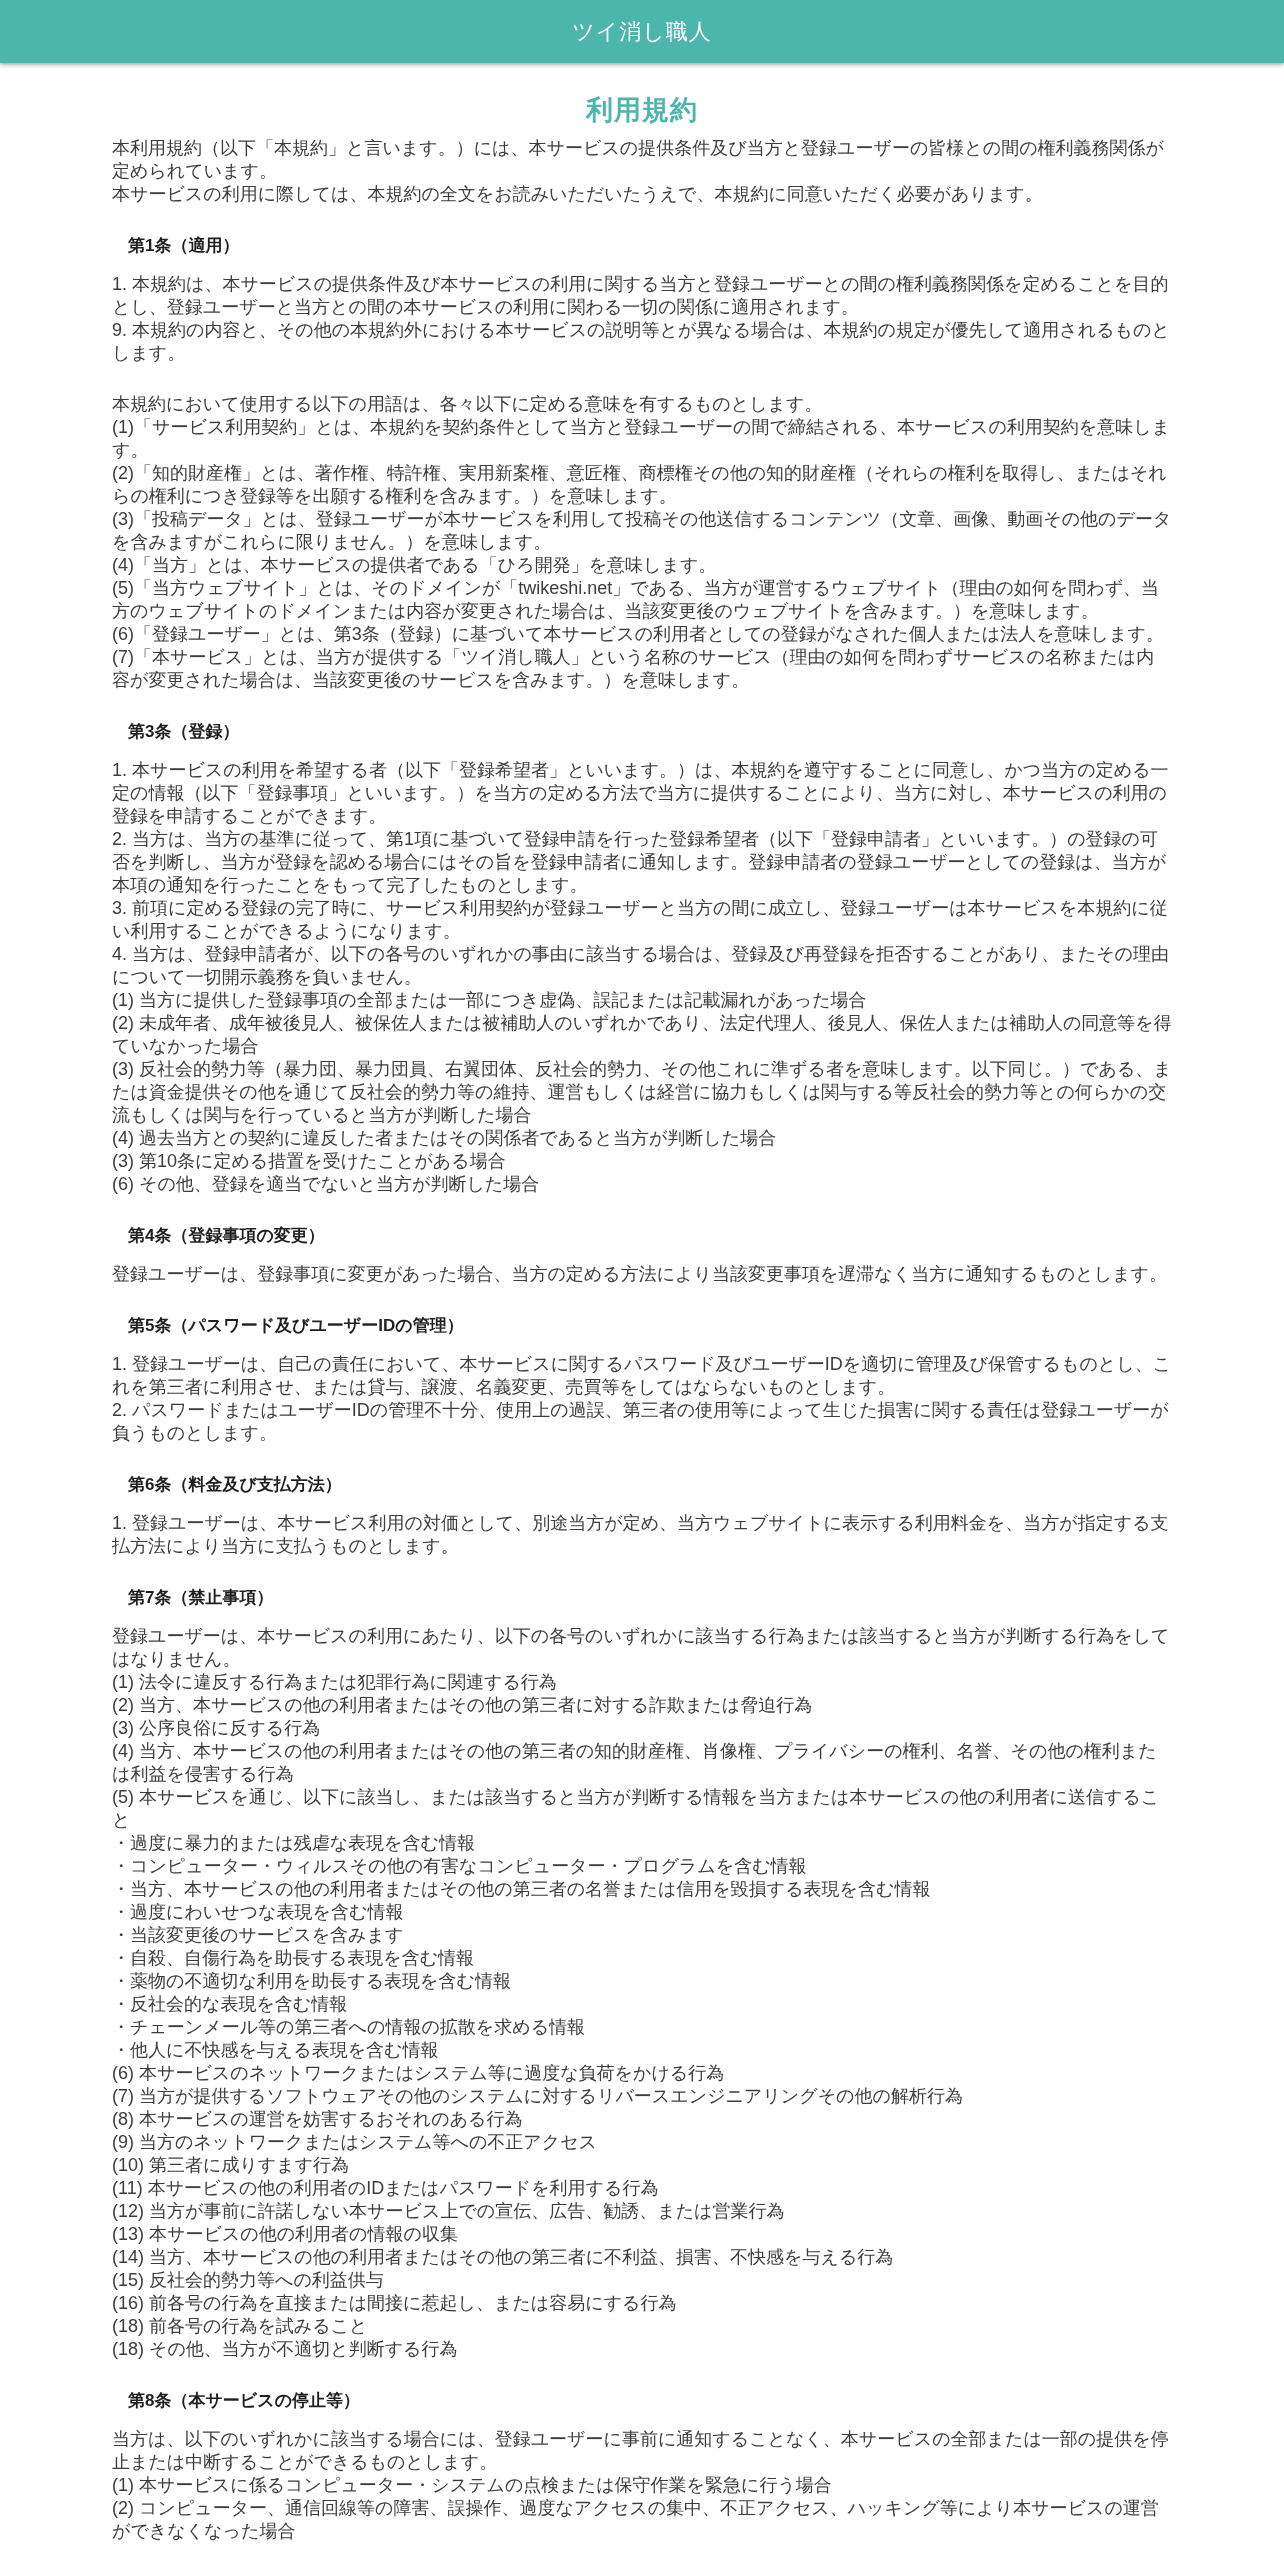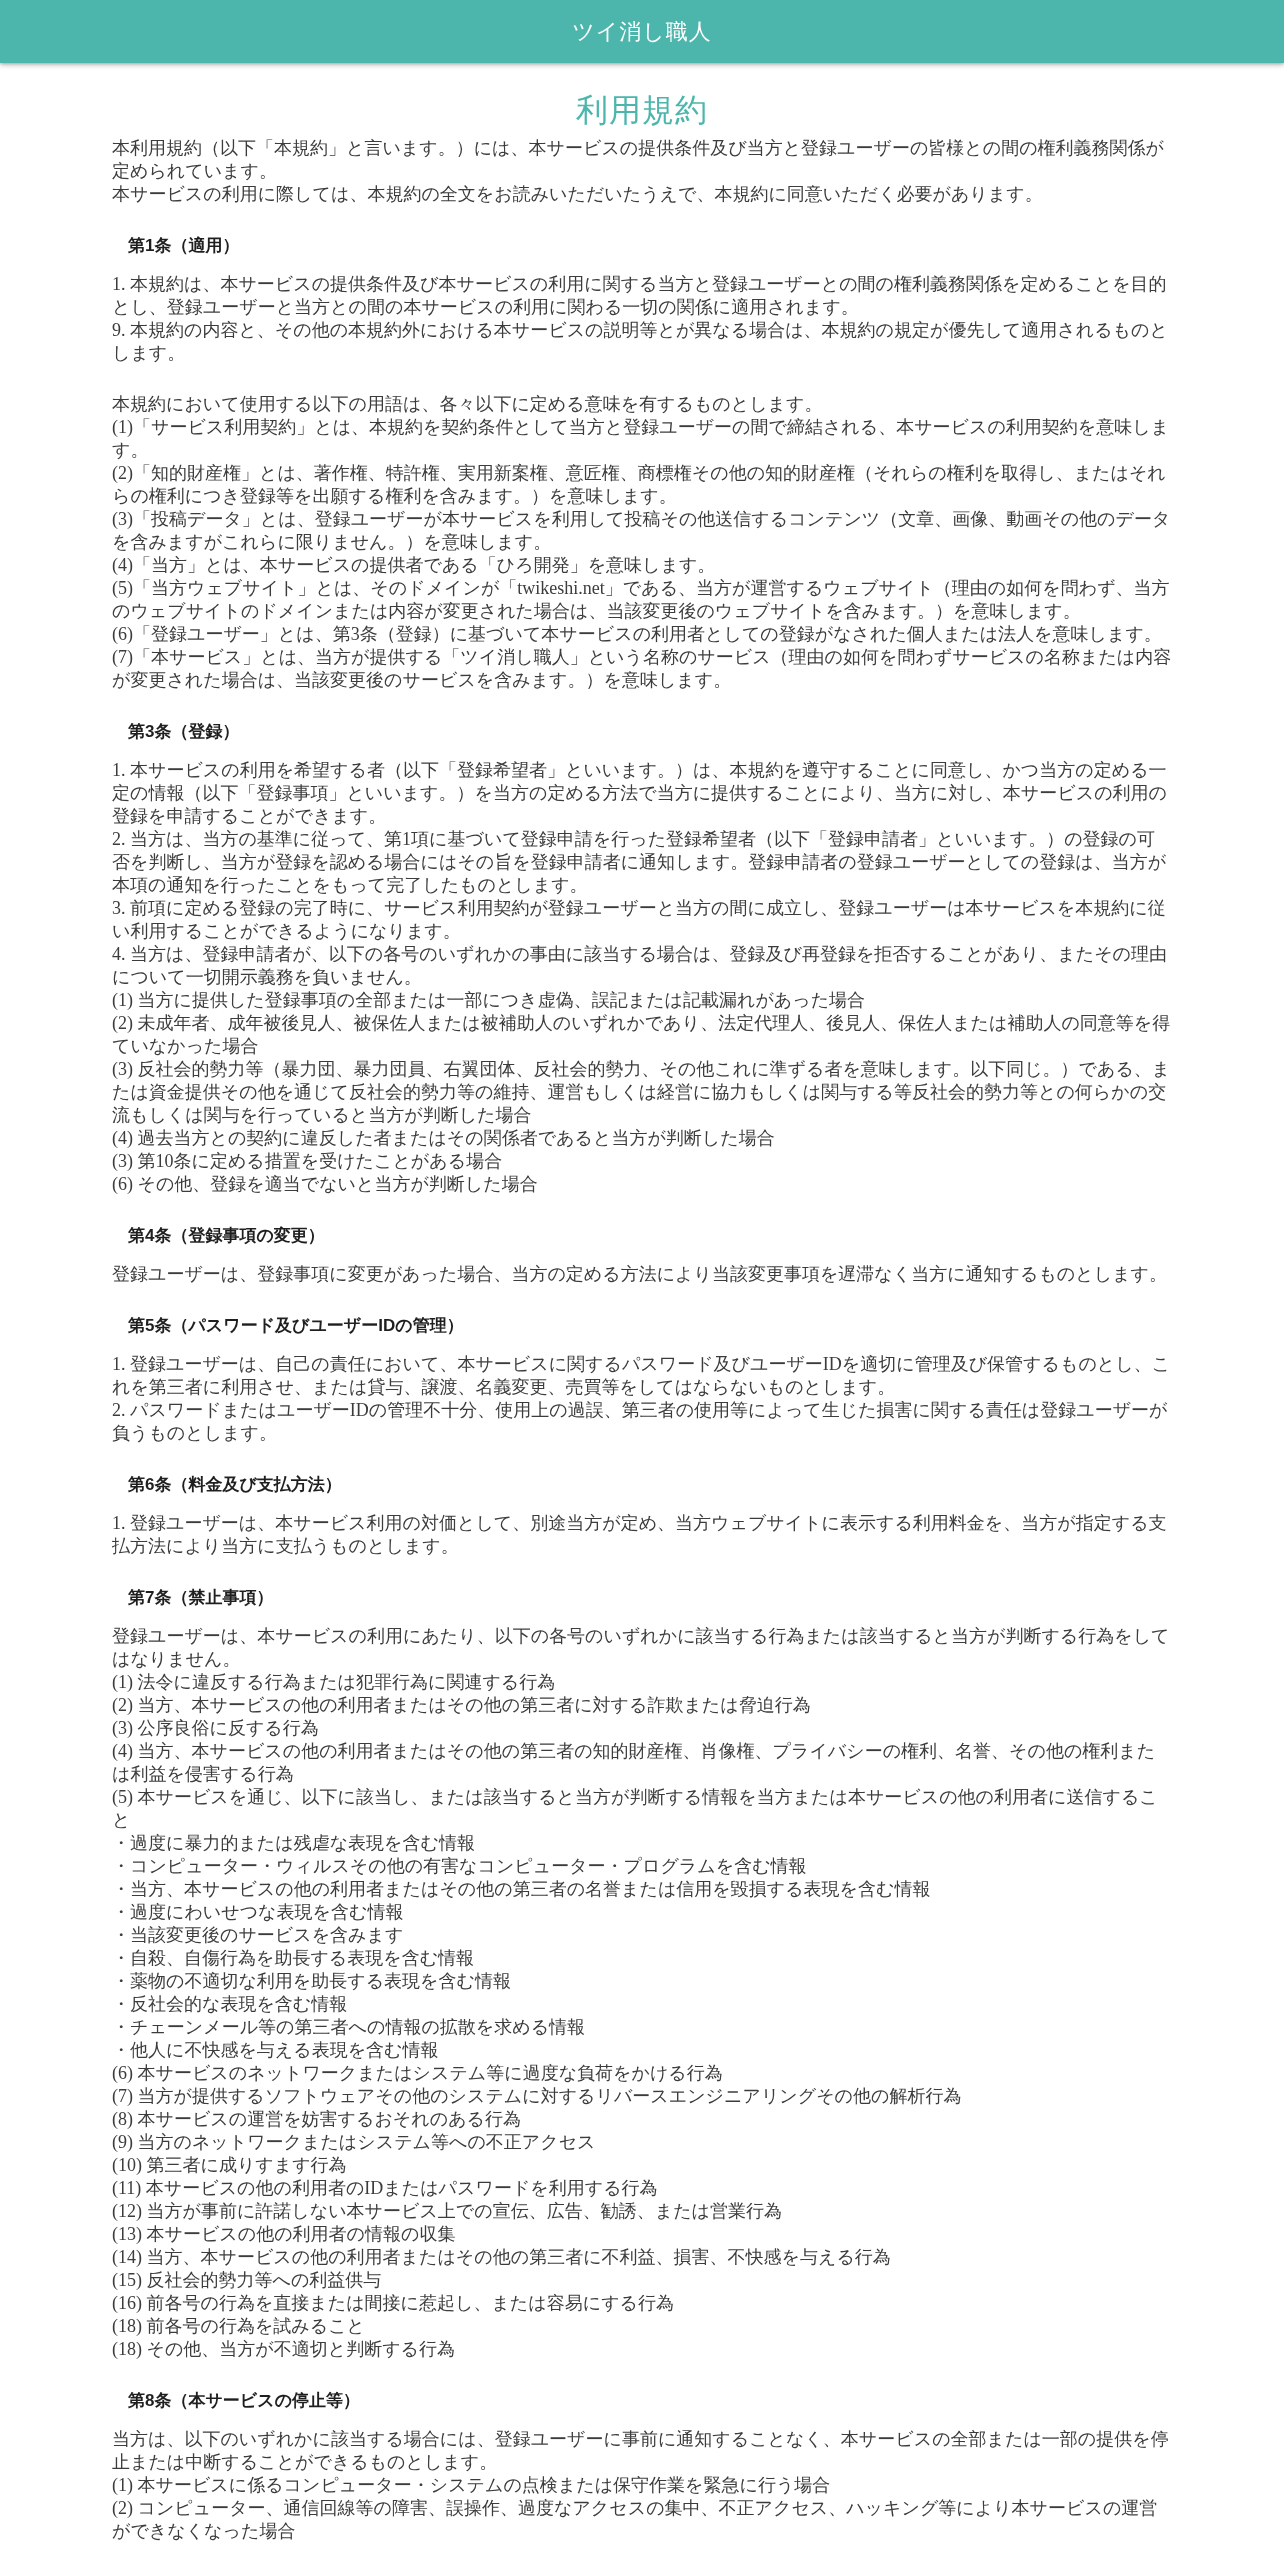--- a/index.html
+++ b/index.html
@@ -29,23 +29,23 @@
   .content{
     width:1284px;
     padding:0 112px;
     color:var(--body-text);
     font-size:18px;line-height:23px;
   }
   .page-title{
     margin:36px 0 15px 0;
     text-align:center;
     color:var(--accent);
-    font-size:32px;font-weight:400;letter-spacing:1px;
+    font-size:27px;font-weight:700;letter-spacing:1px;
   }
-  .line{min-height:23px;font-family:Liberation Serif, serif;}
+  .line{min-height:23px;}
   .section{margin-top:28px;}
   .section-heading{
     font-weight:bold;
     font-size:17px;
     color:var(--heading-text);
     line-height:23px;
     margin:0 0 16px 16px;
   }
   .intro{margin-top:0;}
 </style>

